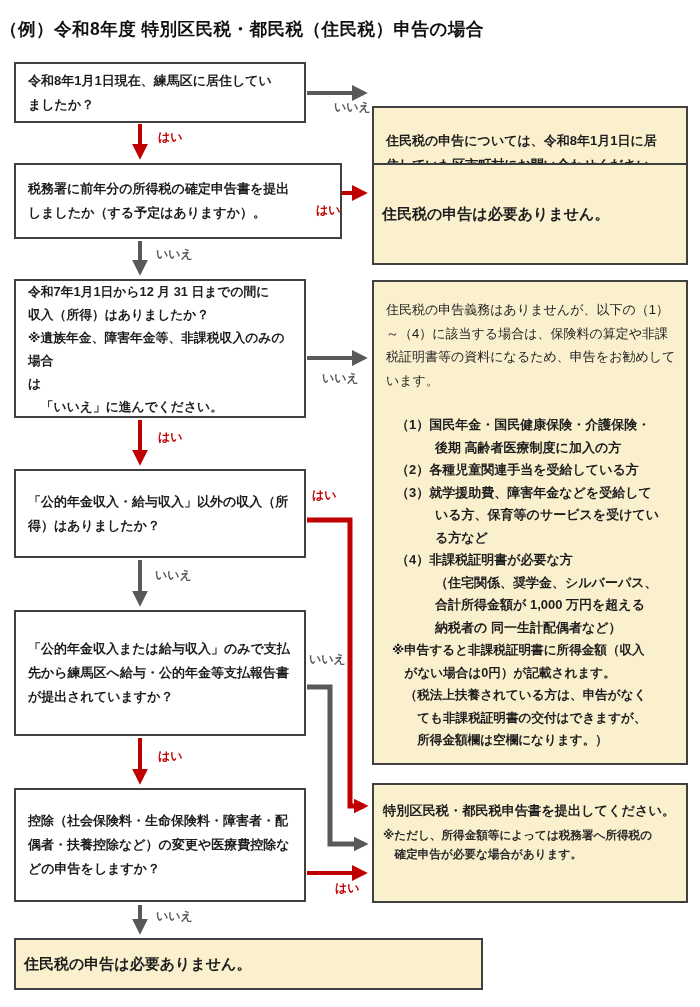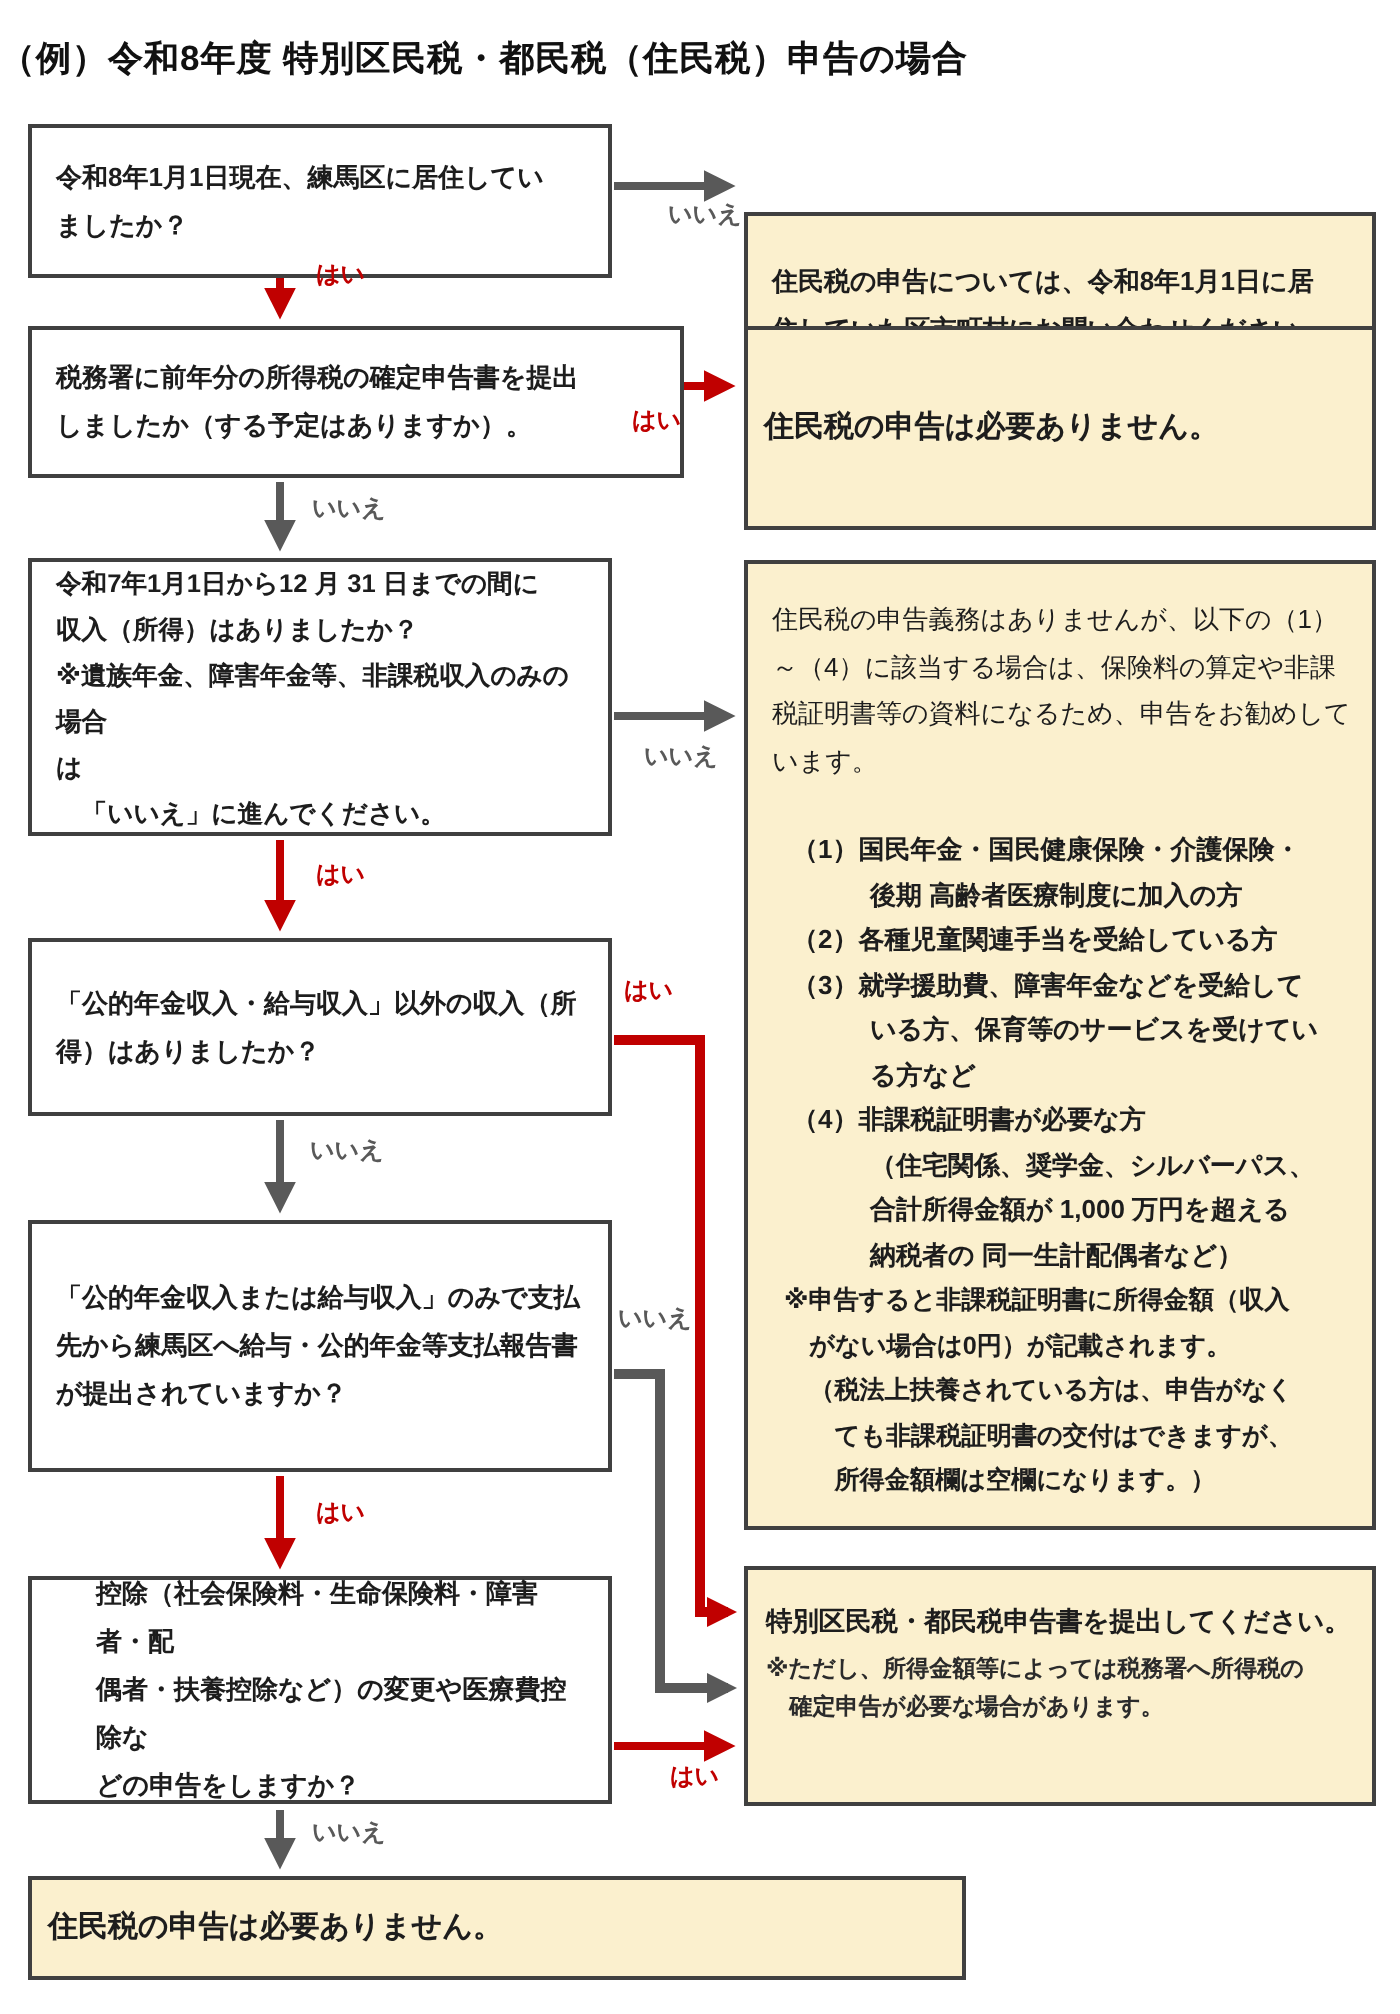--- a/index.html
+++ b/index.html
@@ -71,21 +71,21 @@
     <path class="arrow-gray" d="M307 358 L363 358" marker-end="url(#head-gray)"></path>
     <path class="arrow-red" d="M140 420 L140 461" marker-end="url(#head-red)"></path>
     <path class="arrow-red elbow" d="M307 520 L350 520 L350 806 L364 806" marker-end="url(#head-red-sm)"></path>
     <path class="arrow-gray" d="M140 560 L140 602" marker-end="url(#head-gray)"></path>
     <path class="arrow-gray elbow" d="M307 687 L330 687 L330 844 L364 844" marker-end="url(#head-gray-sm)"></path>
     <path class="arrow-red" d="M140 738 L140 780" marker-end="url(#head-red)"></path>
     <path class="arrow-red" d="M307 873 L363 873" marker-end="url(#head-red)"></path>
     <path class="arrow-gray" d="M140 905 L140 930" marker-end="url(#head-gray)"></path>
   </svg>
 
-  <div class="box q1" style="left:14px;top:62px;width:292px;height:77px;">
+  <div class="box q1" style="left:14px;top:62px;width:292px;height:61px;">
     <div class="txt">令和8年1月1日現在、練馬区に居住してい
 ましたか？</div>
   </div>
 
   <div class="box q2" style="left:14px;top:163px;width:328px;height:76px;">
     <div class="txt">税務署に前年分の所得税の確定申告書を提出
 しましたか（する予定はありますか）。</div>
   </div>
 
   <div class="box q3" style="left:14px;top:279px;width:292px;height:139px;">
@@ -100,21 +100,21 @@
     <div class="txt">「公的年金収入・給与収入」以外の収入（所
 得）はありましたか？</div>
   </div>
 
   <div class="box q5" style="left:14px;top:610px;width:292px;height:126px;">
     <div class="txt">「公的年金収入または給与収入」のみで支払
 先から練馬区へ給与・公的年金等支払報告書
 が提出されていますか？</div>
   </div>
 
-  <div class="box q6" style="left:14px;top:788px;width:292px;height:114px;padding-left:20px;">
+  <div class="box q6" style="left:14px;top:788px;width:292px;height:114px;">
     <div class="txt">控除（社会保険料・生命保険料・障害者・配
 偶者・扶養控除など）の変更や医療費控除な
 どの申告をしますか？</div>
   </div>
 
   <div class="box result" style="left:372px;top:60px;width:316px;height:93px;margin-top:46px;">
     <div class="txt">住民税の申告については、令和8年1月1日に居
 住していた区市町村にお問い合わせください。</div>
   </div>
 

